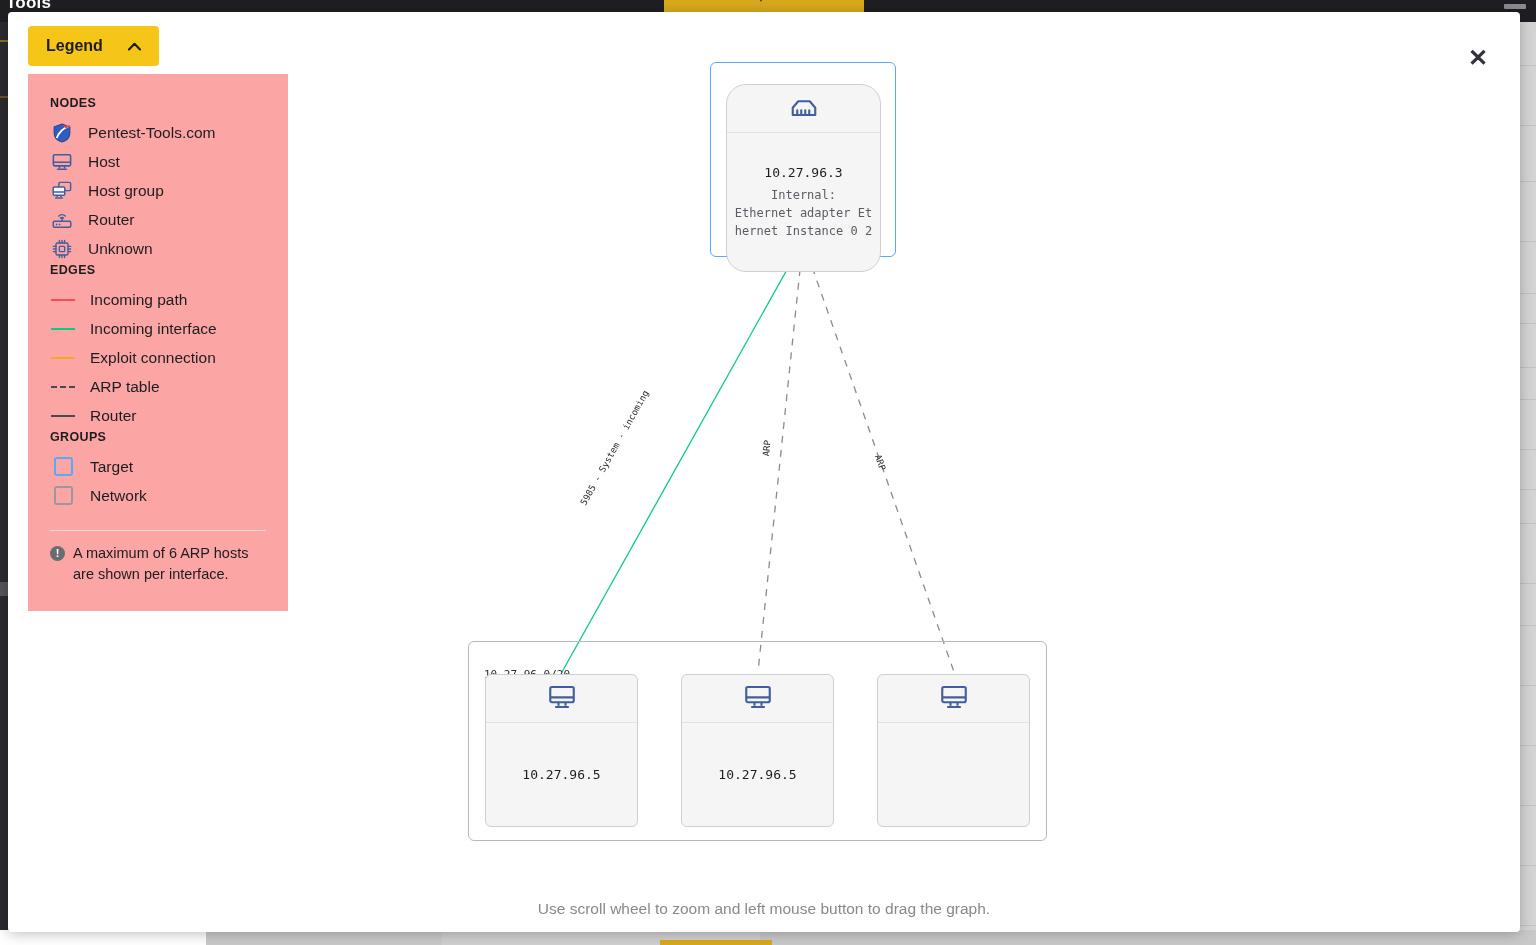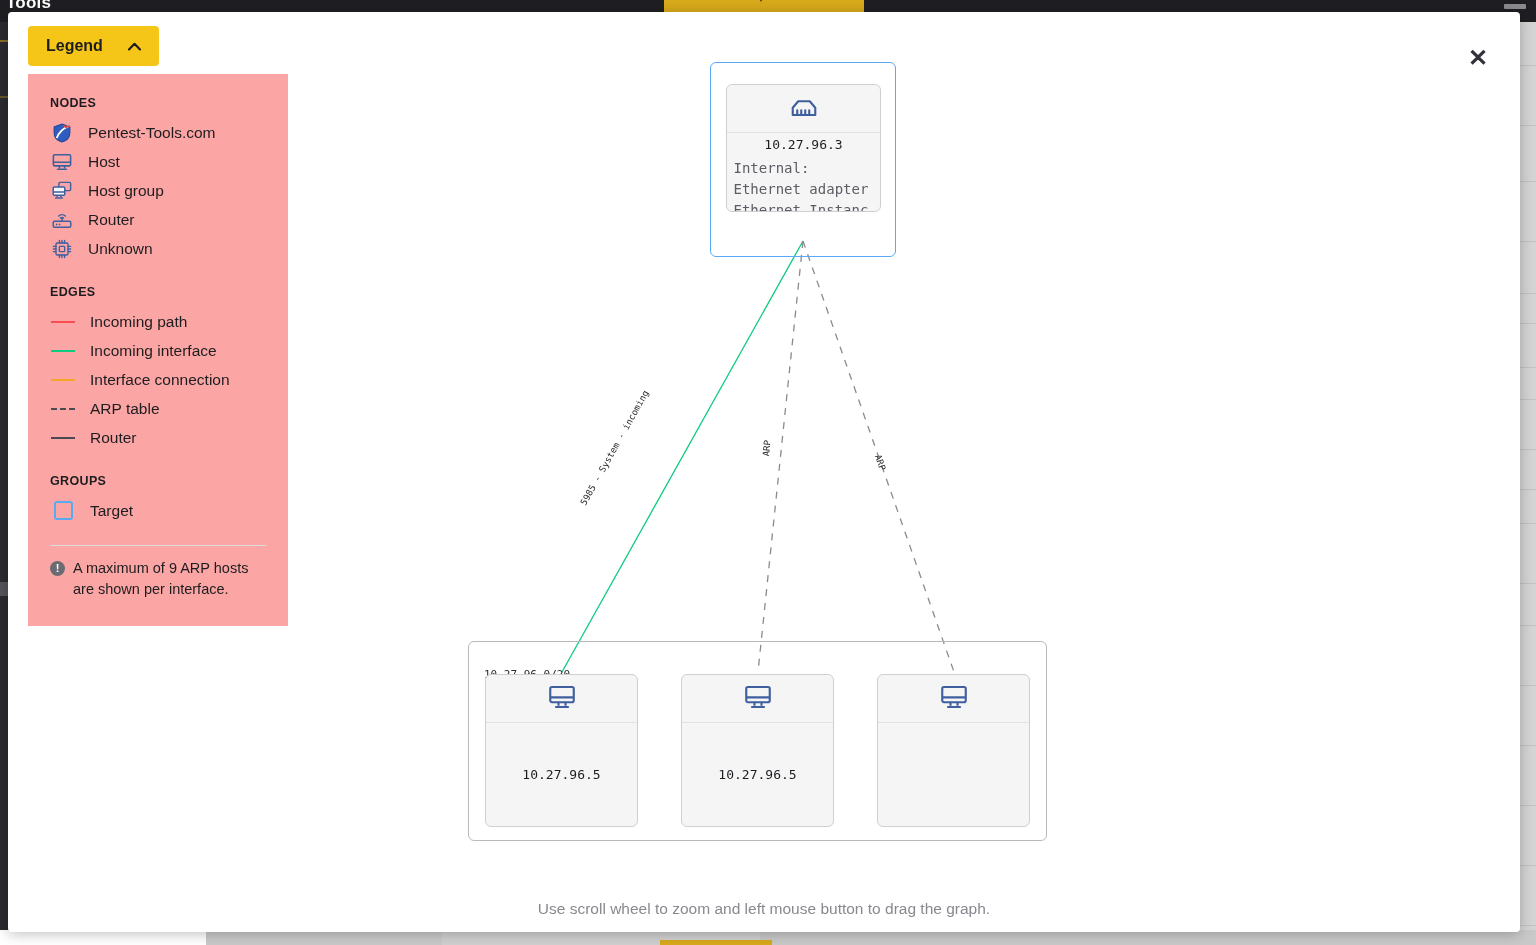--- a/index.html
+++ b/index.html
@@ -110,21 +110,21 @@
   #legend-panel {
     position: absolute; left: 20px; top: 62px;
     width: 260px;
     background: #fca5a5;
     padding: 22px 22px 26px 22px;
   }
   .legend-section-title {
     font-size: 12.5px; font-weight: 700; color: #1d1d1f;
     letter-spacing: .35px; margin: 0 0 8px 0;
   }
-  .legend-section + .legend-section { margin-top: 22px; }
+  .legend-section + .legend-section { }
   .legend-row {
     display: flex; align-items: center; gap: 14px;
     height: 29px;
   }
   .legend-row .lbl { font-size: 15.5px; color: #1d1d1f; }
   .legend-icon { width: 24px; height: 24px; flex: none;
     display: flex; align-items: center; justify-content: center; }
   .edge-swatch { width: 26px; height: 24px; flex: none;
     display: flex; align-items: center; justify-content: center; }
   .edge-line { width: 24px; height: 0; border-top-width: 2.5px; border-top-style: solid; }
@@ -179,21 +179,21 @@
     flex: 1;
     display: flex; flex-direction: column; align-items: center; justify-content: center;
     padding: 4px 6px;
   }
   .node-title {
     font-family: "DejaVu Sans Mono", monospace;
     font-size: 13px; color: #1d1d22; white-space: nowrap;
   }
   .node-sub {
     font-family: "DejaVu Sans Mono", monospace;
-    font-size: 14px; color: #5c5c64; text-align: left;
+    font-size: 12px; color: #5c5c64; text-align: center;
     line-height: 1.5; margin-top: 6px; word-break: break-all;
   }
 
   .edge-label {
     position: absolute;
     font-family: "DejaVu Sans Mono", monospace;
     font-size: 9px; color: #2b2b31;
     white-space: nowrap;
     transform-origin: 0 50%;
   }
@@ -251,21 +251,21 @@
   <div id="graph">
     <svg id="graph-svg" width="1512" height="920">
         <line x1="795" y1="229" x2="554" y2="660" stroke="#0ccb7f" stroke-width="1.3"></line>
         <line x1="795" y1="229" x2="750" y2="660" stroke="#8a8a92" stroke-width="1.3" stroke-dasharray="7 7"></line>
         <line x1="795" y1="229" x2="946" y2="660" stroke="#8a8a92" stroke-width="1.3" stroke-dasharray="7 7"></line>
       </svg>
     <div id="graph-shapes">
         <div class="grp-frame target" style="left: 702px; top: 50px; width: 186px; height: 195px;"></div>
         <div class="grp-frame" style="left: 460px; top: 629px; width: 579px; height: 200px;"></div>
         <div class="grp-label" style="left: 476px; top: 637px; margin-top: 19px;">10.27.96.0/20</div>
-        <div class="node" style="left: 718px; top: 72px; width: 155px; height: 128px;">
+        <div class="node" style="left: 718px; top: 72px; width: 155px; height: 188px; border-radius: 20px;">
           <div class="node-head">
             <span><svg width="30" height="30" viewBox="0 0 24 24" fill="none" stroke="#3f5f9e" stroke-width="1.7" stroke-linejoin="round" stroke-linecap="round">
       <path d="M3 18.4 V12.6 L7.4 7.4 H16.6 L21 12.6 V18.4 Z"></path>
       <path d="M6.6 18.4 V14.6 M9.8 18.4 V14.6 M13 18.4 V14.6 M16.2 18.4 V14.6"></path>
     </svg></span>
           </div>
           <div class="node-body">
             <div class="node-title">10.27.96.3</div>
             <div class="node-sub" style="white-space: pre-line; max-width: 140px;">Internal:
 Ethernet adapter Ethernet Instance 0 2</div>
@@ -404,21 +404,21 @@
           <div class="legend-row">
             <span class="edge-swatch">
          <span class="edge-line " style="border-top-color:#0ccb7f"></span>
        </span>
             <span class="lbl">Incoming interface</span>
           </div>
           <div class="legend-row">
             <span class="edge-swatch">
          <span class="edge-line " style="border-top-color:#f5a623"></span>
        </span>
-            <span class="lbl">Interface connection</span>
+            <span class="lbl">Exploit connection</span>
           </div>
           <div class="legend-row">
             <span class="edge-swatch">
          <span class="edge-line dashed" style="border-top-color:#4a4a52"></span>
        </span>
             <span class="lbl">ARP table</span>
           </div>
           <div class="legend-row">
             <span class="edge-swatch">
          <span class="edge-line " style="border-top-color:#4a4a52"></span>
@@ -430,23 +430,29 @@
 
     <div class="legend-section">
       <div class="legend-section-title">GROUPS</div>
       <div id="legend-groups-list">
           <div class="legend-row">
             <span class="edge-swatch">
          <span class="grp-box" style="border-color:#5aa9f5"></span>
        </span>
             <span class="lbl">Target</span>
           </div>
+          <div class="legend-row">
+            <span class="edge-swatch">
+         <span class="grp-box" style="border-color:#999999"></span>
+       </span>
+            <span class="lbl">Network</span>
+          </div>
         </div>
     </div>
 
     <div id="legend-divider"></div>
 
     <div id="legend-note">
       <span class="info-dot">!</span>
-      <span>A maximum of 9 ARP hosts are shown per interface.</span>
+      <span>A maximum of 6 ARP hosts are shown per interface.</span>
     </div>
   </div>
 </div>
 
 </body></html>

